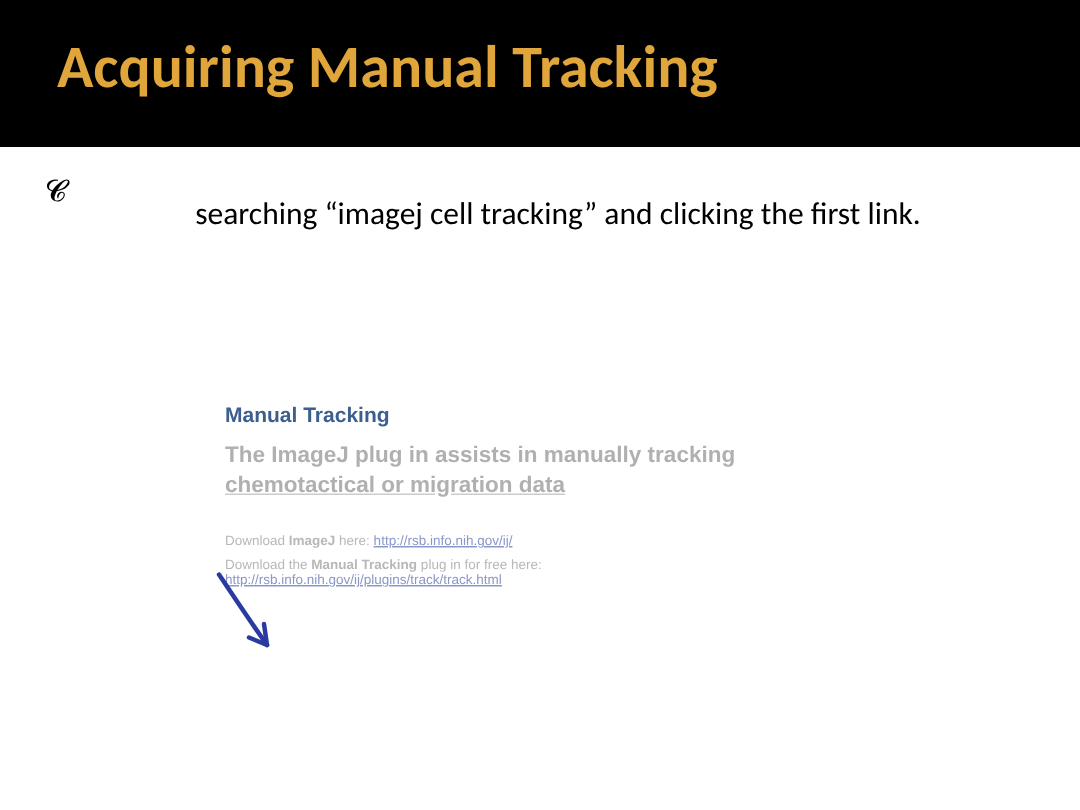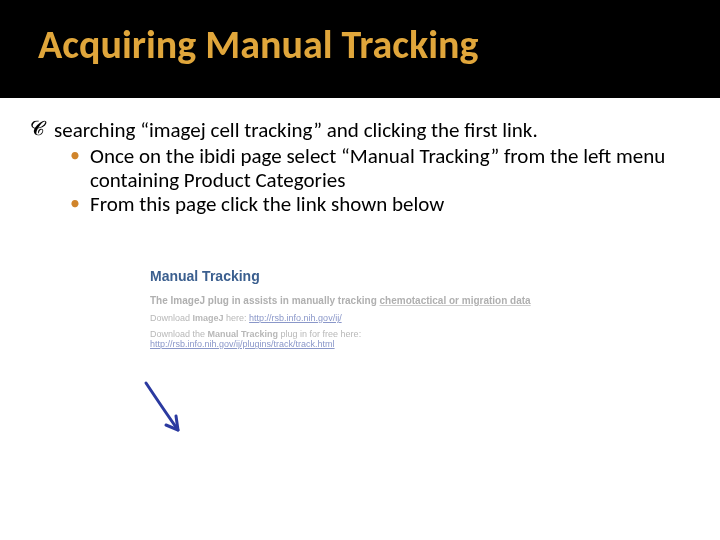--- a/index.html
+++ b/index.html
@@ -45,21 +45,21 @@
   }
   .first-line { padding-left: 24px; position: relative; margin-bottom: 0; }
   .first-line .deco {
     position: absolute;
     left: 0;
     top: 3px;
     font-family: Georgia, serif;
     font-size: 20px;
     color: #000;
   }
-  .second-line { padding-left: 24px; margin-top: 4px; }
+  .second-line { padding-left: 24px; margin-top: 16px; text-align: center; }
   .sub-bullets { margin-top: 2px; padding-left: 38px; }
   .sub-bullets .b {
     position: relative;
     padding-left: 22px;
     margin-top: 0px;
   }
   .sub-bullets .b::before {
     content: "•";
     position: absolute;
     left: 2px;
@@ -78,22 +78,22 @@
   }
   .embedded .eh {
     color: #3b5f8f;
     font-weight: 700;
     font-size: 14px;
     margin-bottom: 10px;
   }
   .embedded .intro {
     color: #b0b0b0;
     font-weight: 700;
-    font-size: 10px;
-    margin-bottom: 6px;
+    font-size: 15px;
+    margin-bottom: 22px;
     line-height: 1.3;
   }
   .embedded .intro .kw { color: #b0b0b0; text-decoration: underline; text-decoration-color: #ccc; }
   .embedded ul {
     list-style: none;
     padding: 0;
     margin: 0 0 8px 8px;
   }
   .embedded ul li {
     position: relative;
@@ -136,24 +136,20 @@
 <div class="slide">
   <div class="title">Acquiring Manual Tracking</div>
 
   <div class="white-panel">
 
     <div class="body-text">
       <div class="first-line">
         <span class="deco">𝓒</span>
       </div>
       <div class="second-line">searching “imagej cell tracking” and clicking the first link.</div>
-      <div class="sub-bullets">
-        <div class="b">Once on the ibidi page select “Manual Tracking” from the left menu containing Product Categories</div>
-        <div class="b">From this page click the link shown below</div>
-      </div>
     </div>
 
     <div class="embedded">
       <div class="eh">Manual Tracking</div>
       <div class="intro">
         <span>The ImageJ plug in assists in manually tracking </span><span class="kw">chemotactical or migration data</span>
       </div>
       <div class="dl">
         <span>Download </span><span class="bold">ImageJ</span><span> here: </span><a href="#" class="lnk">http://rsb.info.nih.gov/ij/</a>
       </div>

